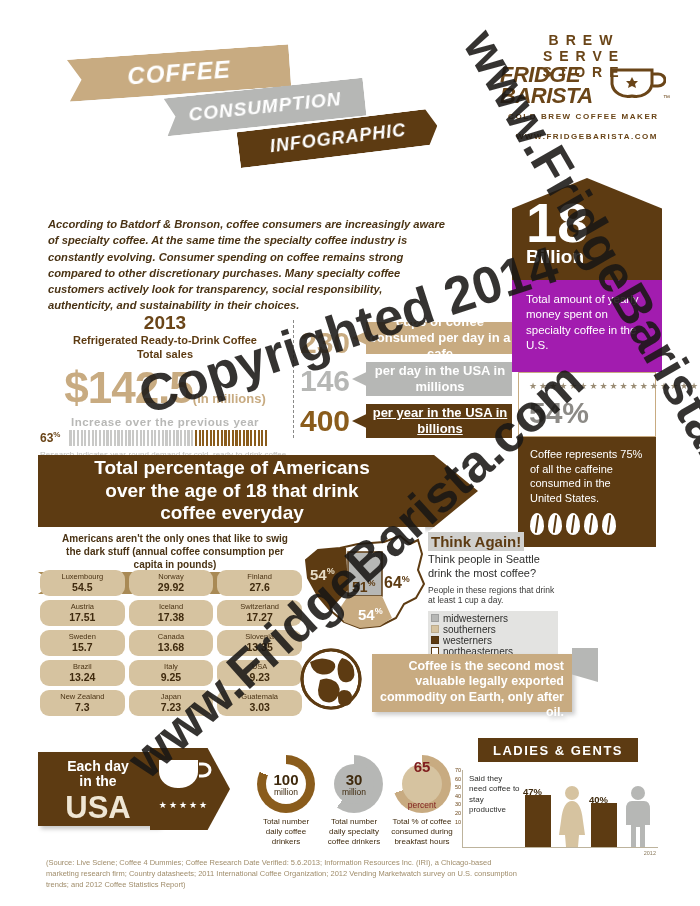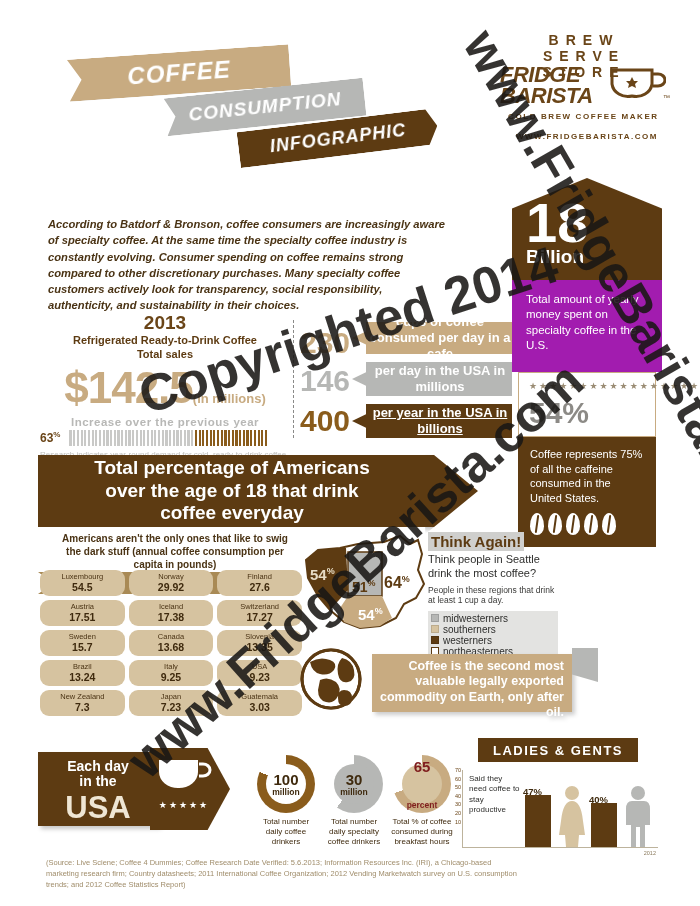--- a/index.html
+++ b/index.html
@@ -184,21 +184,21 @@
 
   
   #donuts { position:absolute; left:255px; top:755px; width:200px;
             display:flex; gap:6px; }
   .donut { width:62px; text-align:center; }
   .ring { width:58px; height:58px; border-radius:50%; position:relative; margin:0 auto; }
   .ring .hole { position:absolute; left:9px; top:9px; width:40px; height:40px;
                 border-radius:50%; display:flex; flex-direction:column;
                 align-items:center; justify-content:center; }
   .ring .hole b { font-size:15px; font-weight:bold; line-height:1; }
-  .ring .hole i { font-size:8.5px; font-style:normal;font-weight:bold; }
+  .ring .hole i { font-size:8.5px; font-style:normal; }
   .dcap { font-size:8px; color:#3f2a0e; line-height:1.25; margin-top:4px; }
 
   
   #lg { position:absolute; left:462px; top:738px; width:200px; }
   #lgband { position:relative; width:160px; height:24px; margin-left:16px;
             background:#5d3b12; color:#fff; font-size:13px; font-weight:bold;
             letter-spacing:1.5px; display:flex; align-items:center; justify-content:center;
             clip-path:polygon(0 0,100% 0,100% 100%,0 100%); }
   #lgband::before,#lgband::after{ content:""; position:absolute; top:3px; width:14px; height:18px;
             background:#5d3b12; }

